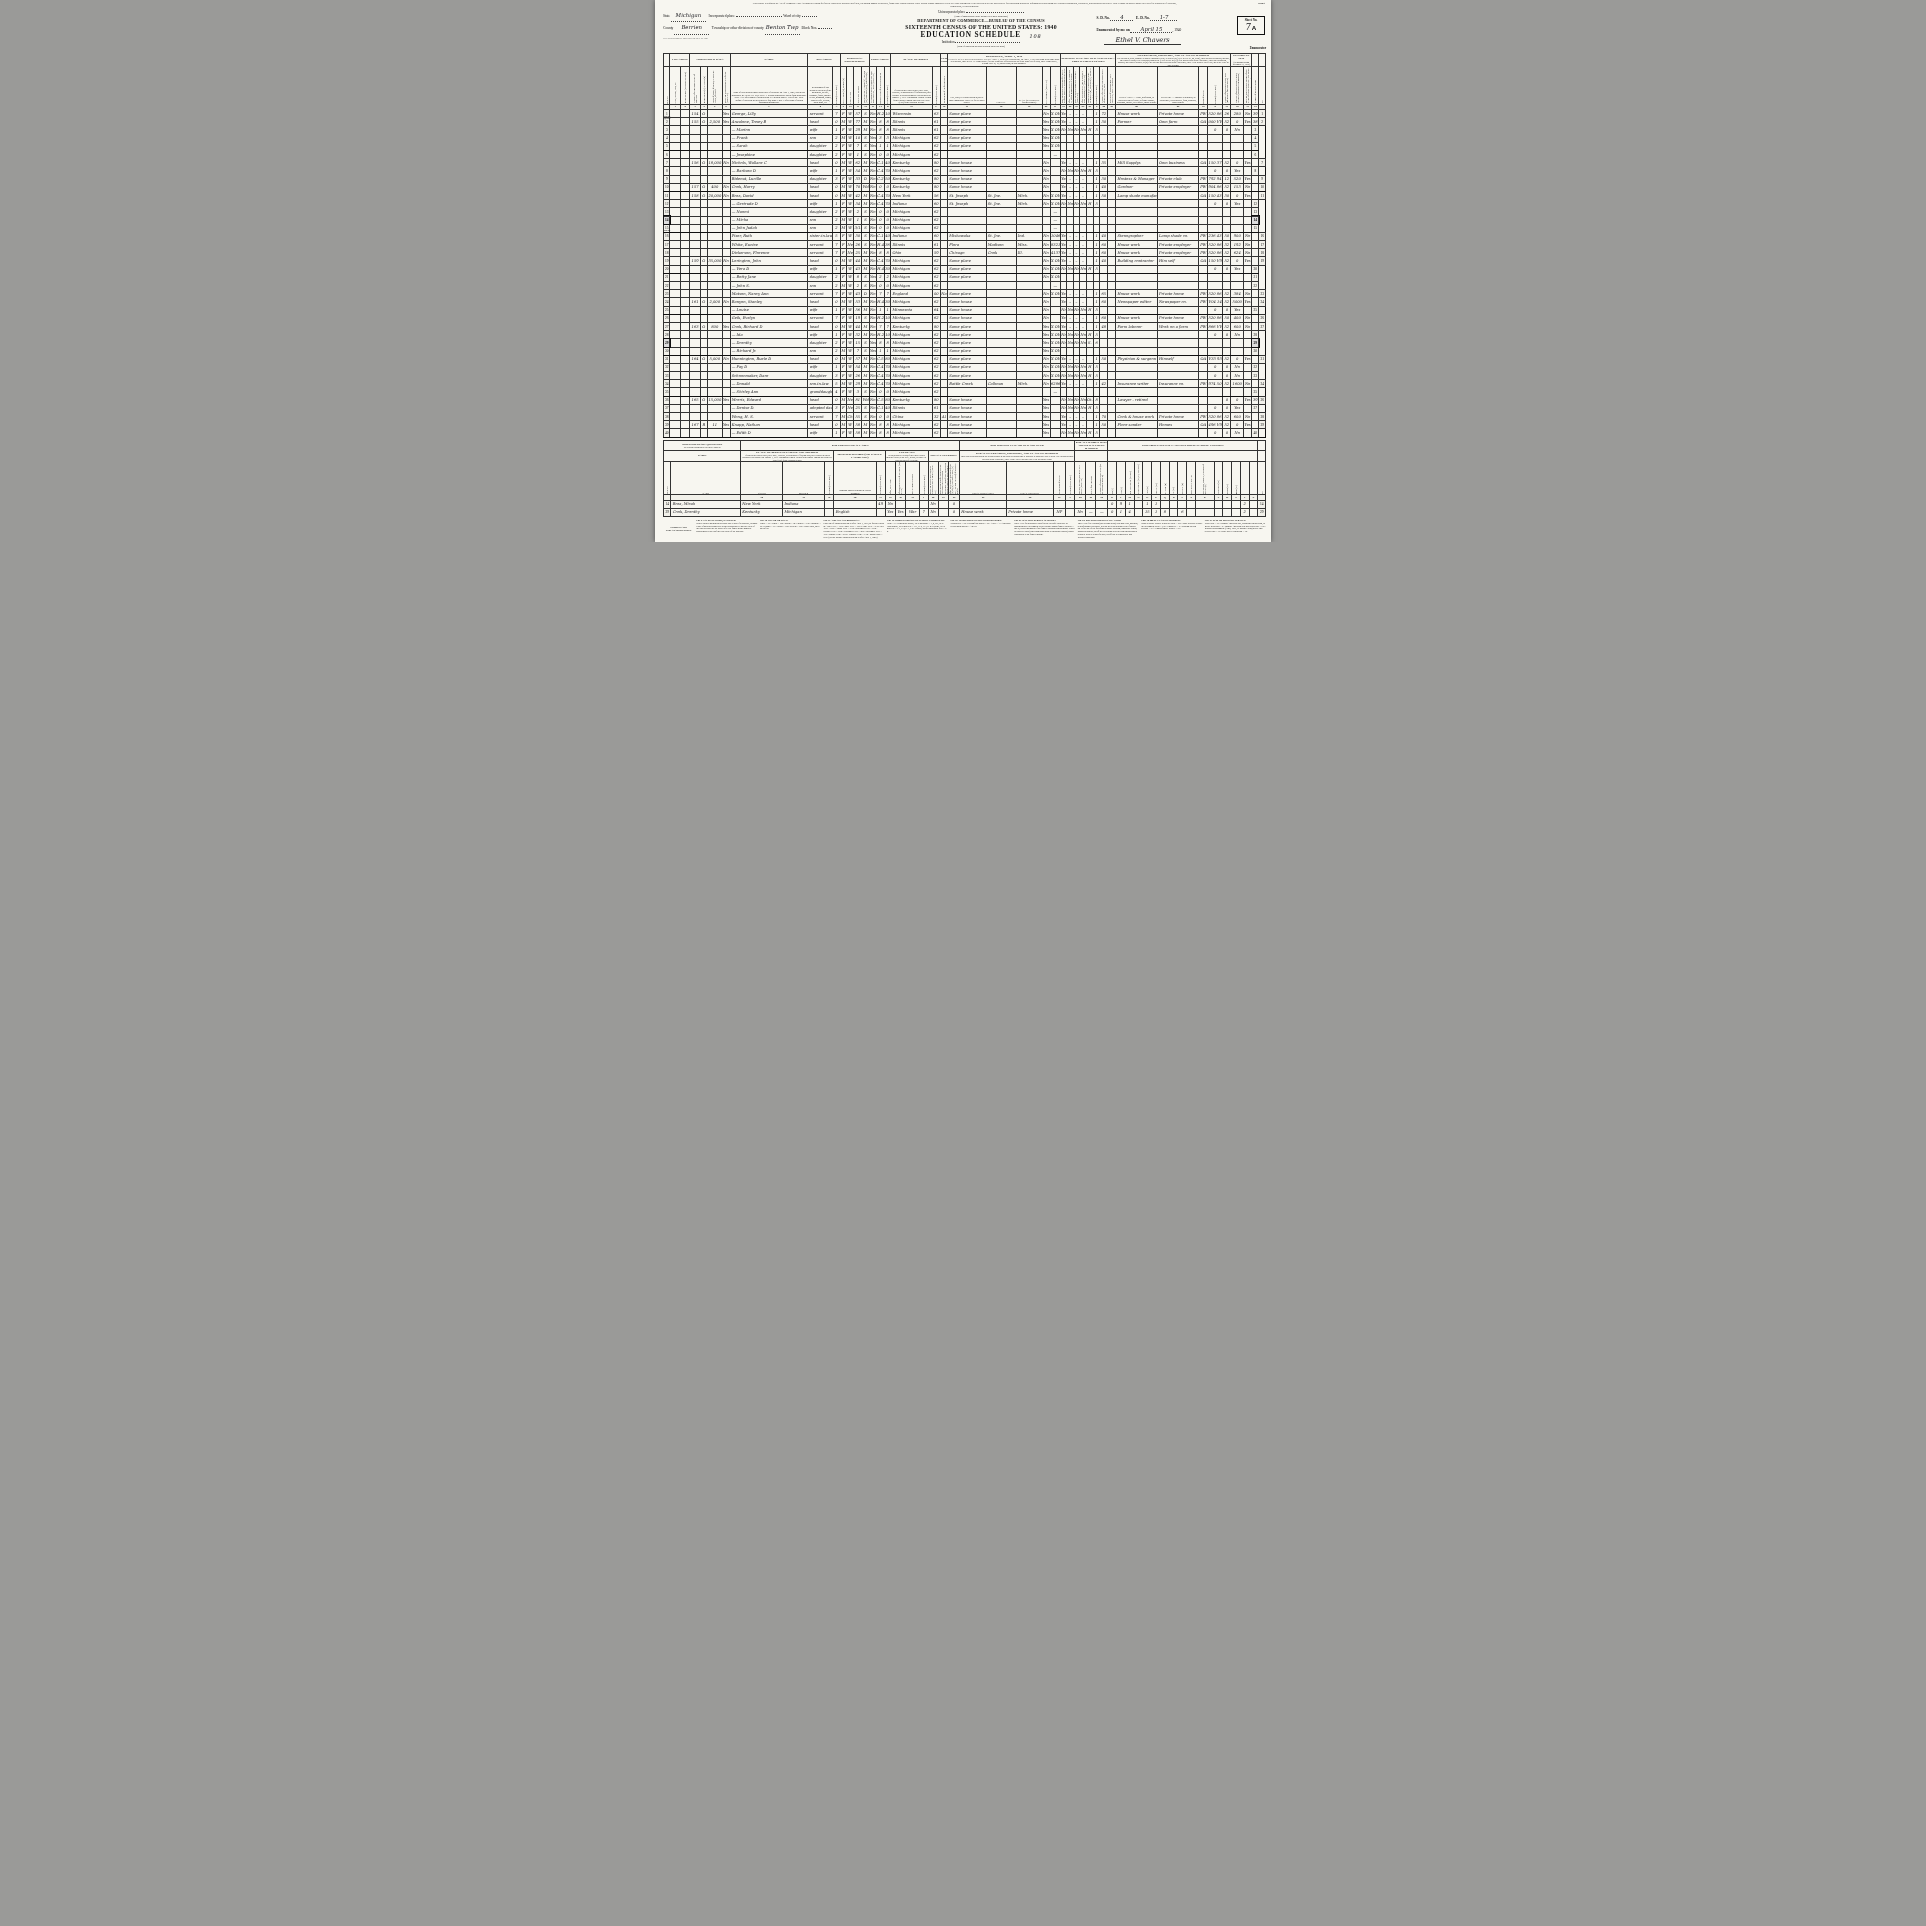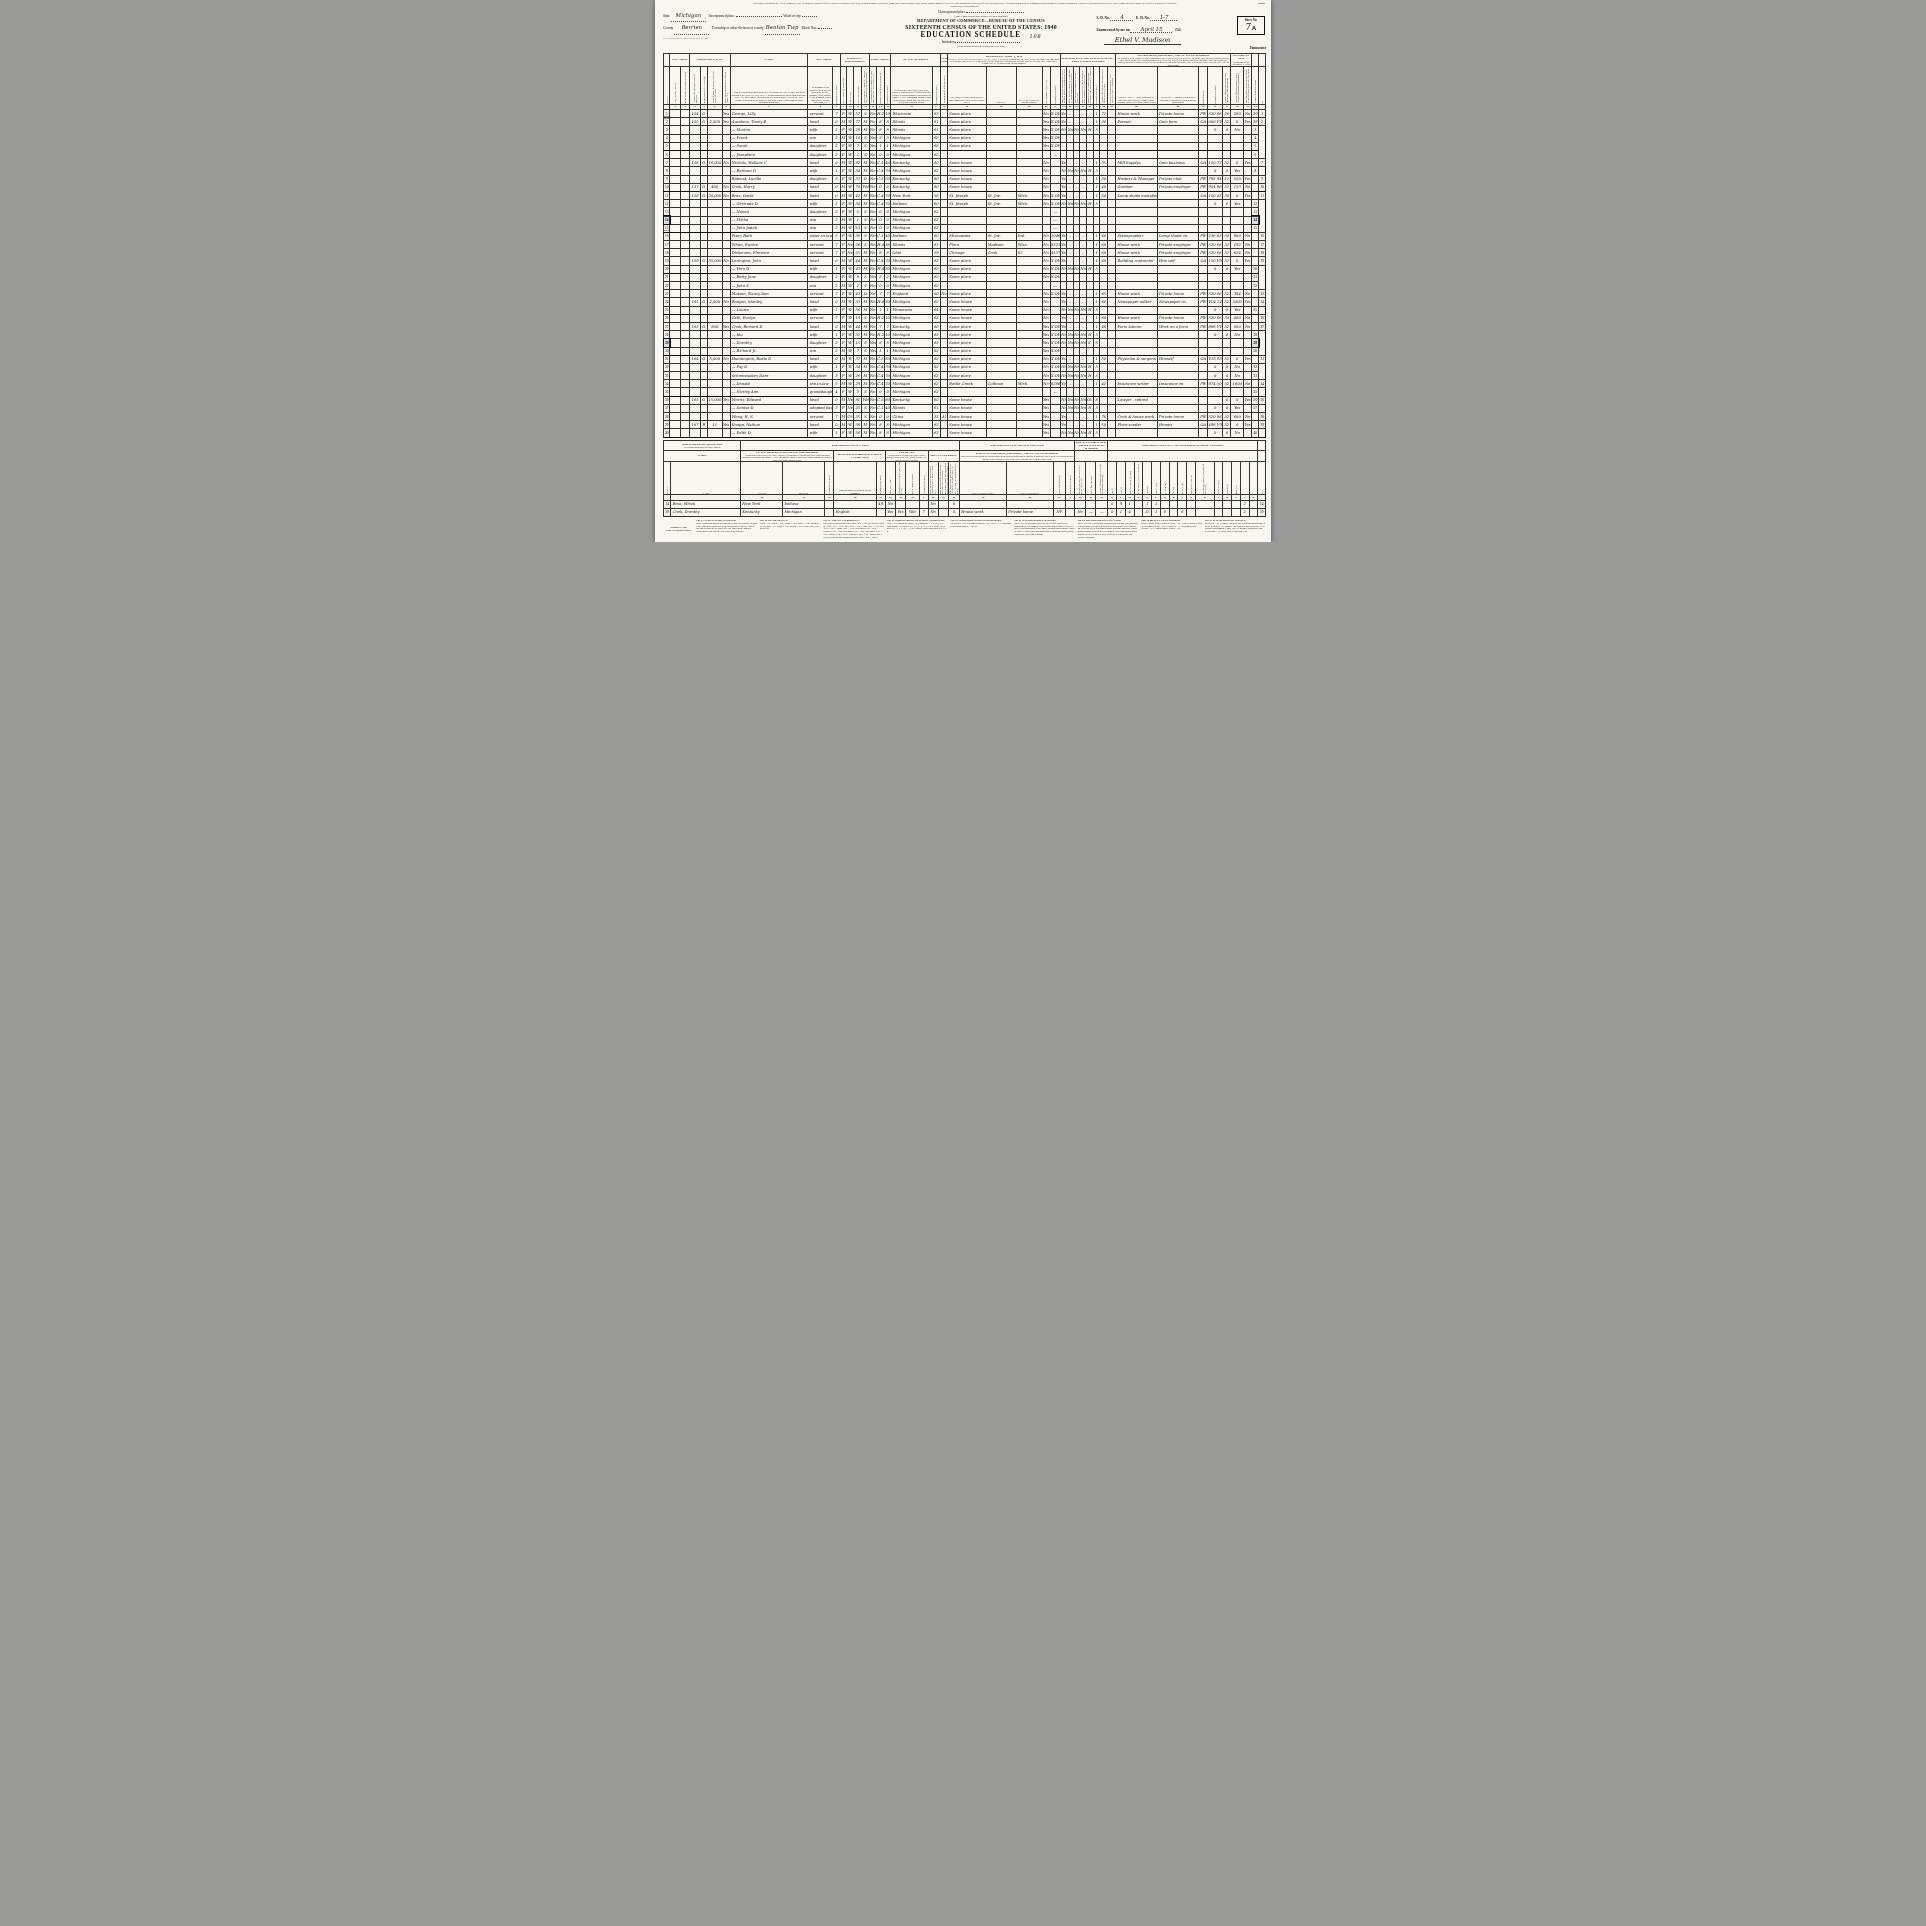--- a/index.html
+++ b/index.html
@@ -96,21 +96,21 @@
         <span class="fill hw2" style="min-width:23px">4</span>
         &nbsp;&nbsp;<span class="lbl" style="font-weight:bold">E. D. No.</span>
         <span class="fill hw2" style="min-width:27px">1-7</span>
       </div>
       <div style="margin-left:15.4px;margin-top:5.4px">
         <span class="lbl" style="font-weight:bold">Enumerated by me on</span>
         <span class="fill hw2" style="min-width:42px">April 15</span>,
         <span>1940</span>
       </div>
       <div style="margin-left:23px;margin-top:3.1px">
-        <span class="enumsig hw2" style="font-size:6.5px">Ethel V. Madison</span>
+        <span class="enumsig hw2" style="font-size:6.5px">Ethel V. Chavers</span>
         <div class="enumlbl">Enumerator</div>
       </div>
       <div class="sheetbox">
         <div class="slbl">Sheet No.</div>
         <span class="sval hw">7</span>
         <span class="sside">A</span>
       </div>
     </div>
   </div>
 

